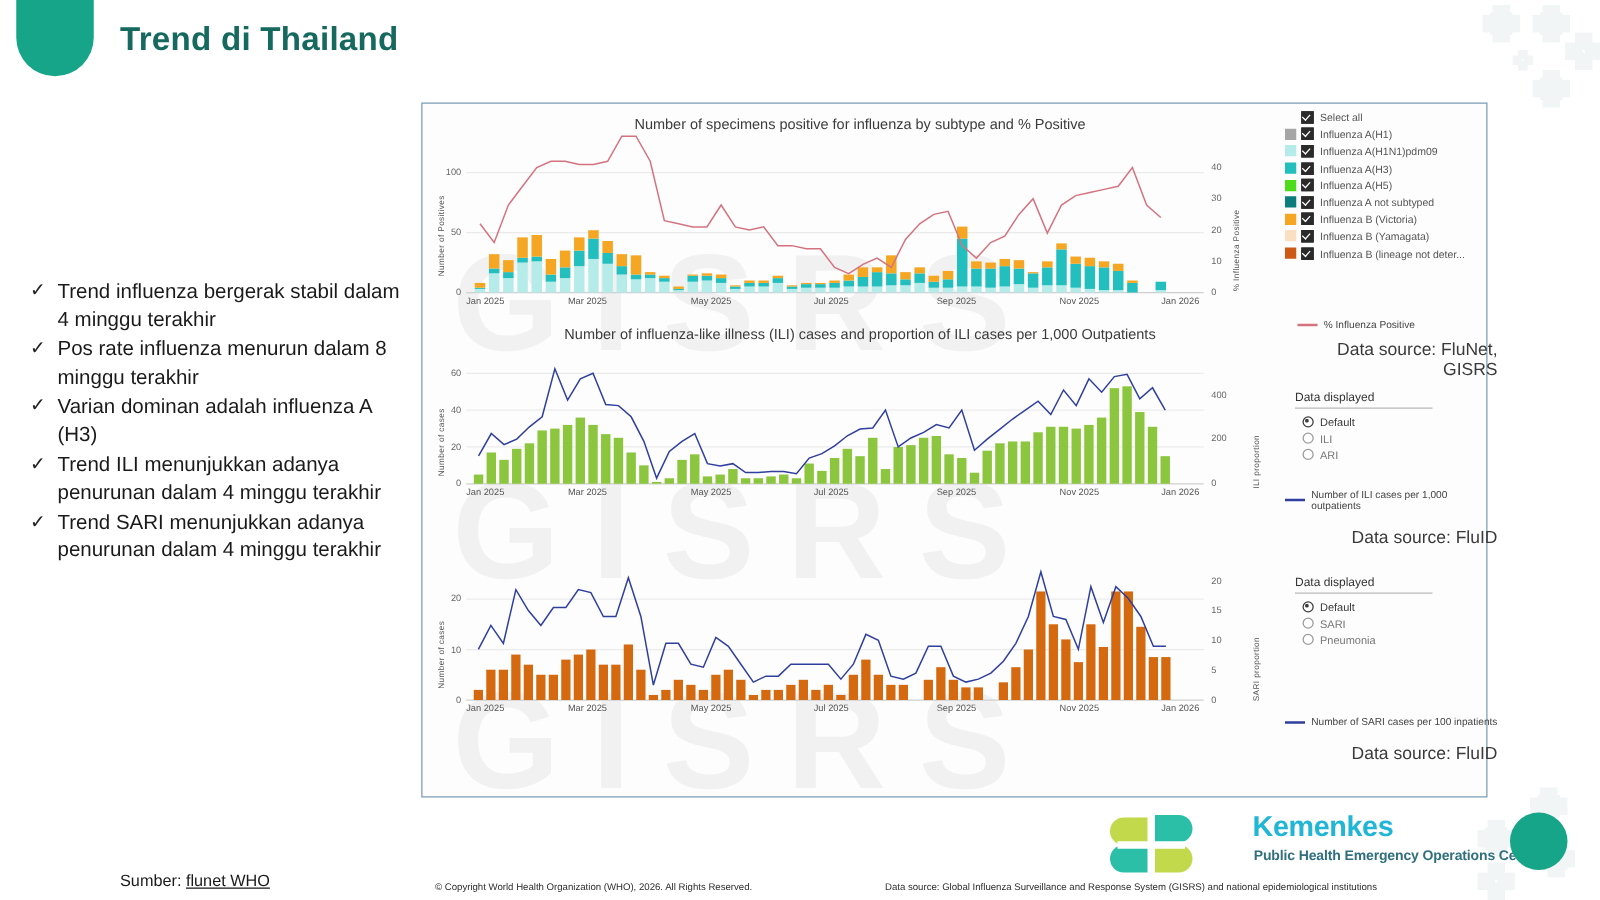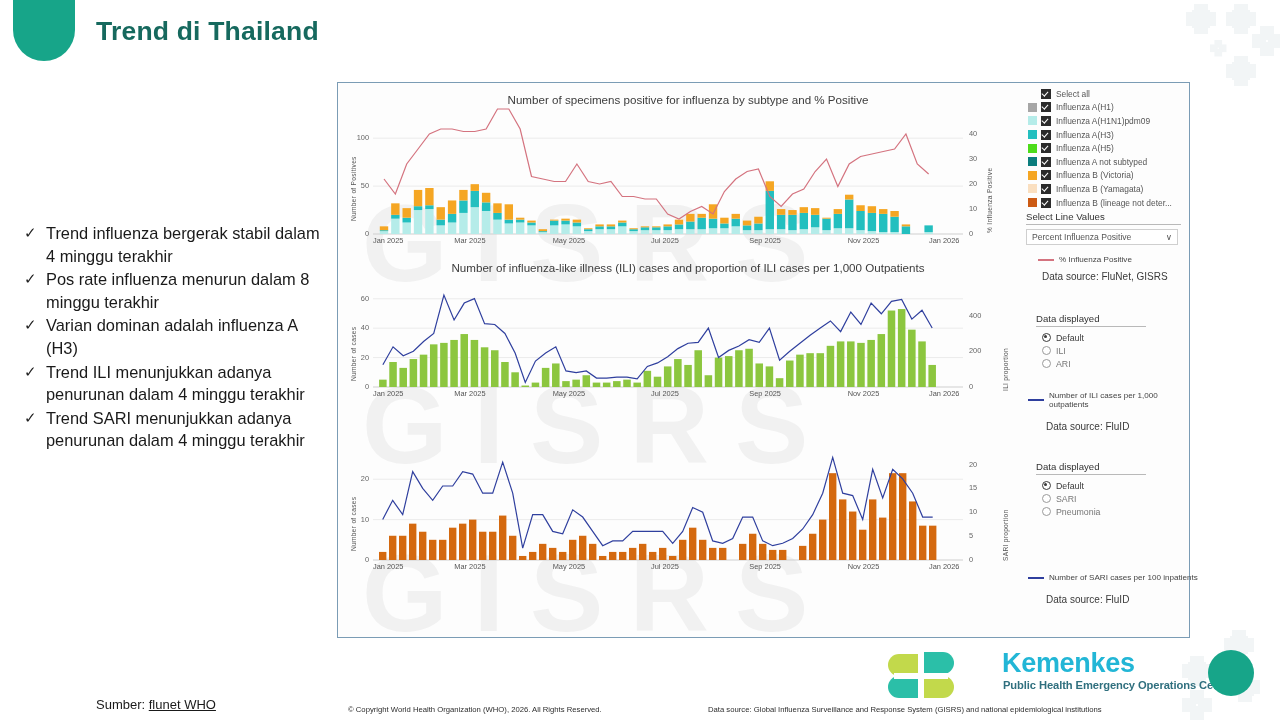--- a/index.html
+++ b/index.html
@@ -46,28 +46,28 @@
   .cb.checked:after{content:"";position:absolute;left:1.4px;top:0px;width:2.6px;height:5px;border:solid #fff;border-width:0 1.3px 1.3px 0;transform:rotate(42deg);}
   .leglabel{font-size:8.4px;color:#555;white-space:nowrap;}
   .rail-head{font-size:9.6px;color:#333;border-bottom:1px solid #b9b9b9;padding-bottom:2px;display:inline-block;}
   .combo{margin-top:4px;width:152px;height:16px;border:1px solid #cfcfcf;background:#fff;display:flex;align-items:center;justify-content:space-between;padding:0 5px;box-sizing:border-box;font-size:8.6px;color:#555;}
   .radio-row{display:flex;align-items:center;height:13px;font-size:8.8px;color:#777;}
   .radio{width:7px;height:7px;border:1px solid #9a9a9a;border-radius:50%;margin-right:5px;flex:0 0 7px;position:relative;background:#fff;}
   .radio.sel{border-color:#3a3a3a;}
   .radio.sel:after{content:"";position:absolute;left:1.2px;top:1.2px;width:3px;height:3px;border-radius:50%;background:#3a3a3a;}
   .linekey{display:flex;align-items:center;font-size:8.1px;color:#444;}
   .linekey .dash{width:16px;height:2px;margin-right:5px;flex:0 0 16px;}
-  .dsrc{font-size:10px;color:#3a3a3a;}
+  .dsrc{font-size:14px;color:#3a3a3a;text-align:right;}
   
   #foot1{position:absolute;left:10px;top:604px;font-size:7.2px;color:#2d2d2d;}
   #foot2{position:absolute;left:10px;top:622px;font-size:7.7px;color:#2d2d2d;}
   #foot3{position:absolute;left:370px;top:622px;font-size:7.7px;color:#2d2d2d;}
   
   #logo{position:absolute;left:884px;top:645px;width:290px;height:62px;}
-  #logo-name{position:absolute;left:1002px;top:648px;font-size:27px;font-weight:bold;color:#22b6d6;letter-spacing:-.3px;}
+  #logo-name{position:absolute;left:1002px;top:648px;font-size:23px;font-weight:bold;color:#22b6d6;letter-spacing:-.3px;}
   #logo-sub{position:absolute;left:1003px;top:679px;font-size:11.2px;font-weight:bold;color:#2f6f7e;letter-spacing:-.1px;}
   #teal-dot{position:absolute;left:1208px;top:650px;width:46px;height:46px;border-radius:50%;background:#17a589;}
 </style>
 </head>
 <body>
 
 <div class="deco" id="deco-tr">
   <svg width="100" height="120" viewBox="0 0 100 120">
     <g fill="#e9edf0">
       <g transform="translate(6,4)">
@@ -506,27 +506,20 @@
           <span class="leglabel">Influenza B (Yamagata)</span>
         </div>
         <div class="legrow">
           <span class="swatch" style="background: rgb(204, 90, 20);"></span>
           <span class="cb checked"></span>
           <span class="leglabel">Influenza B (lineage not deter...</span>
         </div>
       </div>
   </div>
 
-  <div class="rail" style="left:688px;top:128px;width:160px;">
-    <div class="rail-head" style="width:155px;">Select Line Values</div>
-    <div class="combo">
-      <span>Percent Influenza Positive</span>
-      <span>∨</span>
-    </div>
-  </div>
 
   <div class="rail" style="left:700px;top:172px;width:160px;">
     <div class="linekey">
       <span class="dash" style="background:#d4737f;"></span>
       <span>% Influenza Positive</span>
     </div>
     <div class="dsrc" style="margin-top:7px;margin-left:4px;">Data source: FluNet, GISRS</div>
   </div>
 
   <div class="rail" style="left:698px;top:230px;width:160px;">

